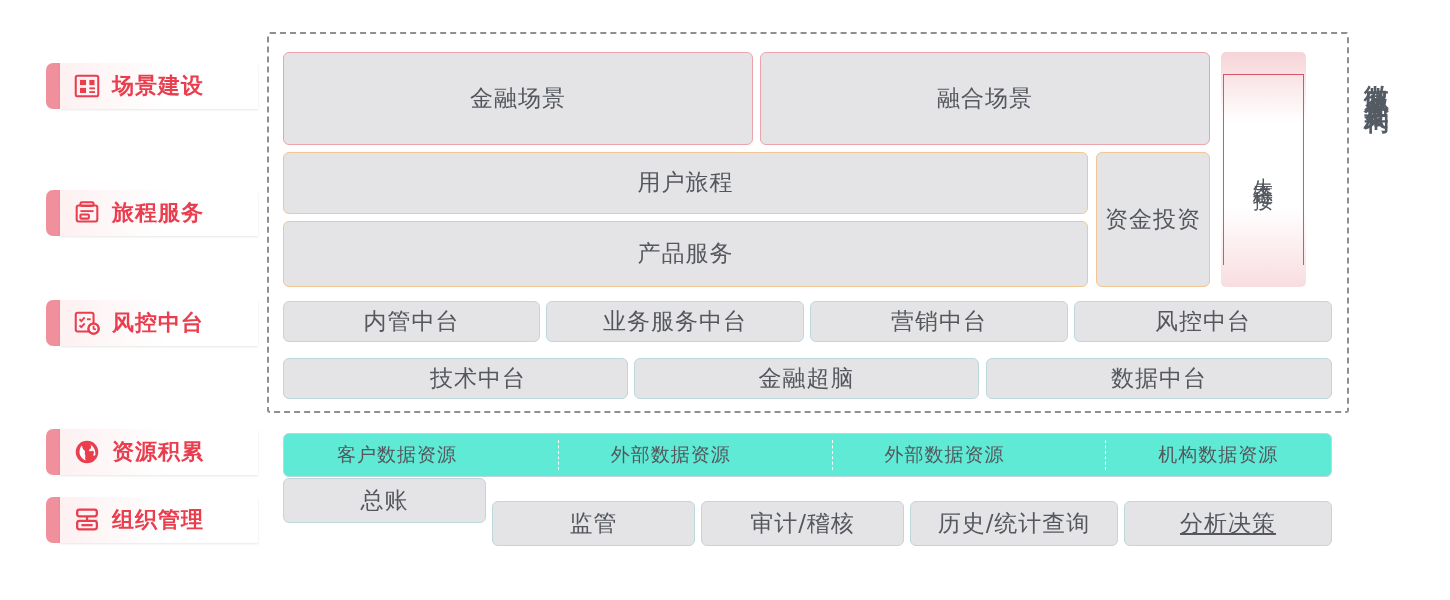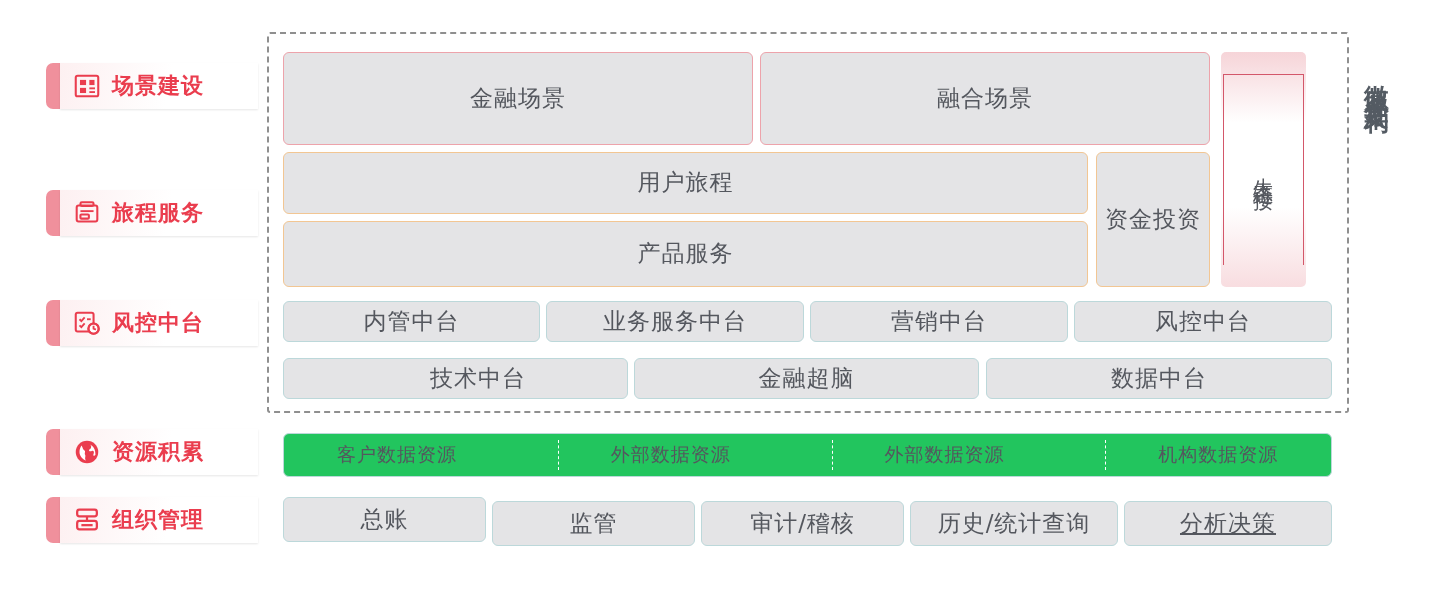--- a/index.html
+++ b/index.html
@@ -135,21 +135,21 @@
     font-weight: bold;
     color: #545b63;
     letter-spacing: 6px;
     line-height: 1;
   }
 
   
   #resource-bar {
     position: absolute;
     display: flex;
-    background: #22c55e;
+    background: #5eead4;
     border: 1.5px solid #bcd8da;
     border-radius: 6px;
     box-sizing: border-box;
     overflow: hidden;
     gap: 48px;
   }
   .res-cell {
     flex: 1 1 0;
     display: flex;
     align-items: center;
@@ -280,19 +280,19 @@
   <div class="bx teal" style="left:634px; top:358px; width:345px; height:41px;">金融超脑</div>
   <div class="bx teal" style="left:986px; top:358px; width:346px; height:41px;text-align:center;">数据中台</div>
 
   <div id="resource-bar" style="left:283px; top:433px; width:1049px; height:44px;">
     <div class="res-cell">客户数据资源</div>
     <div class="res-cell">外部数据资源</div>
     <div class="res-cell">外部数据资源</div>
     <div class="res-cell">机构数据资源</div>
   </div>
 
-  <div class="bx teal" style="left:283px; top:497px; width:203px; height:45px;">总账</div>
+  <div class="bx teal" style="left:283px; top:478px; width:203px; height:45px;">总账</div>
   <div class="bx teal" style="left:492px; top:501px; width:203px; height:45px;">监管</div>
   <div class="bx teal" style="left:701px; top:501px; width:203px; height:45px;">审计/稽核</div>
   <div class="bx teal" style="left:910px; top:501px; width:208px; height:45px;">历史/统计查询</div>
   <div class="bx teal" style="left:1124px; top:501px; width:208px; height:45px;text-decoration:underline;">分析决策</div>
 
 </div>
 
 </body></html>

